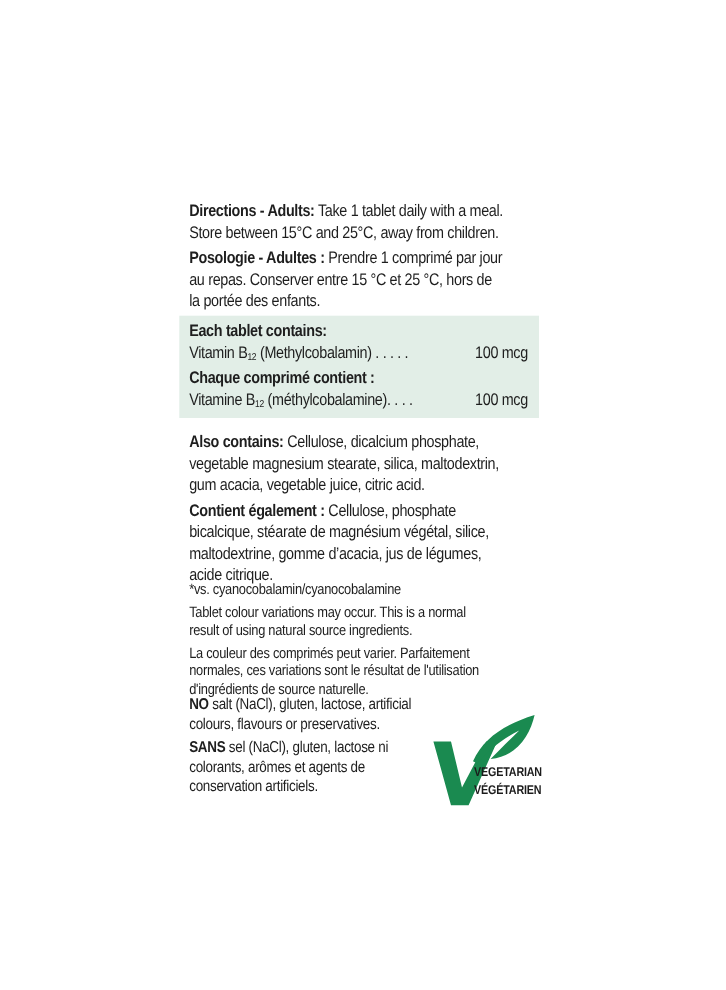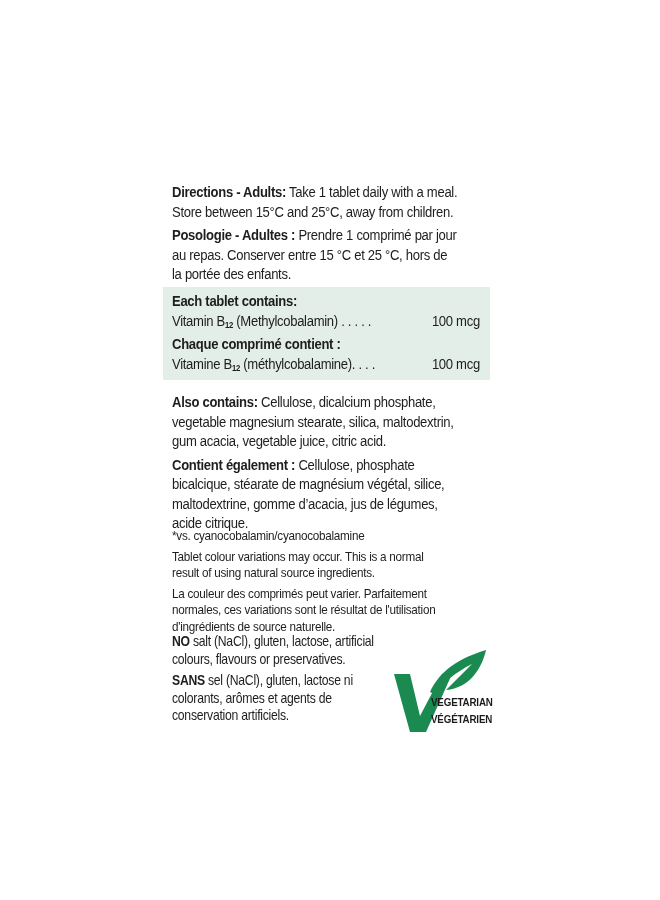--- a/index.html
+++ b/index.html
@@ -5,21 +5,21 @@
     html, body { margin: 0; padding: 0; background: #ffffff; }
     body { width: 660px; height: 900px; position: relative; overflow: hidden;
       font-family: "Liberation Sans", "DejaVu Sans", sans-serif; color: #1e1e1e; }
     .label { position: absolute; left: 172px; width: 320px; }
     .txt { font-size: 15.2px; line-height: 19.5px; letter-spacing: -0.35px; transform: scaleX(0.86); transform-origin: left top; width: 372px; }
     .small { font-size: 13.6px; line-height: 16.5px; letter-spacing: -0.3px; transform: scaleX(0.86); transform-origin: left top; width: 380px; }
     b { font-weight: 700; }
     .para { margin: 0 0 4px 0; }
     .greenbox { position: absolute; left: 163px; top: 287px; width: 327px; height: 93px; background: #e2eee7; }
     .row { display: flex; justify-content: space-between; white-space: nowrap; }
-    sub { font-size: 9px; vertical-align: -2px; line-height: 0; font-weight: bold; }
+    sub { font-size: 9px; vertical-align: -2px; line-height: 0; }
     .logo { position: absolute; left: 390px; top: 648px; width: 100px; height: 90px; }
     .logo-text { position: absolute; left: 431px; font-weight: 700; font-size: 11.5px; color: #1b1b1b; letter-spacing: -0.2px; transform: scaleX(0.85); transform-origin: left top; white-space: nowrap; }
   </style>
 </head>
 <body>
 
 <div class="label txt" style="top:182px;">
   <div class="para">
     <b>Directions - Adults:</b><span> Take 1 tablet daily with a meal.</span><br>
     <span>Store between 15°C and 25°C, away from children.</span>

